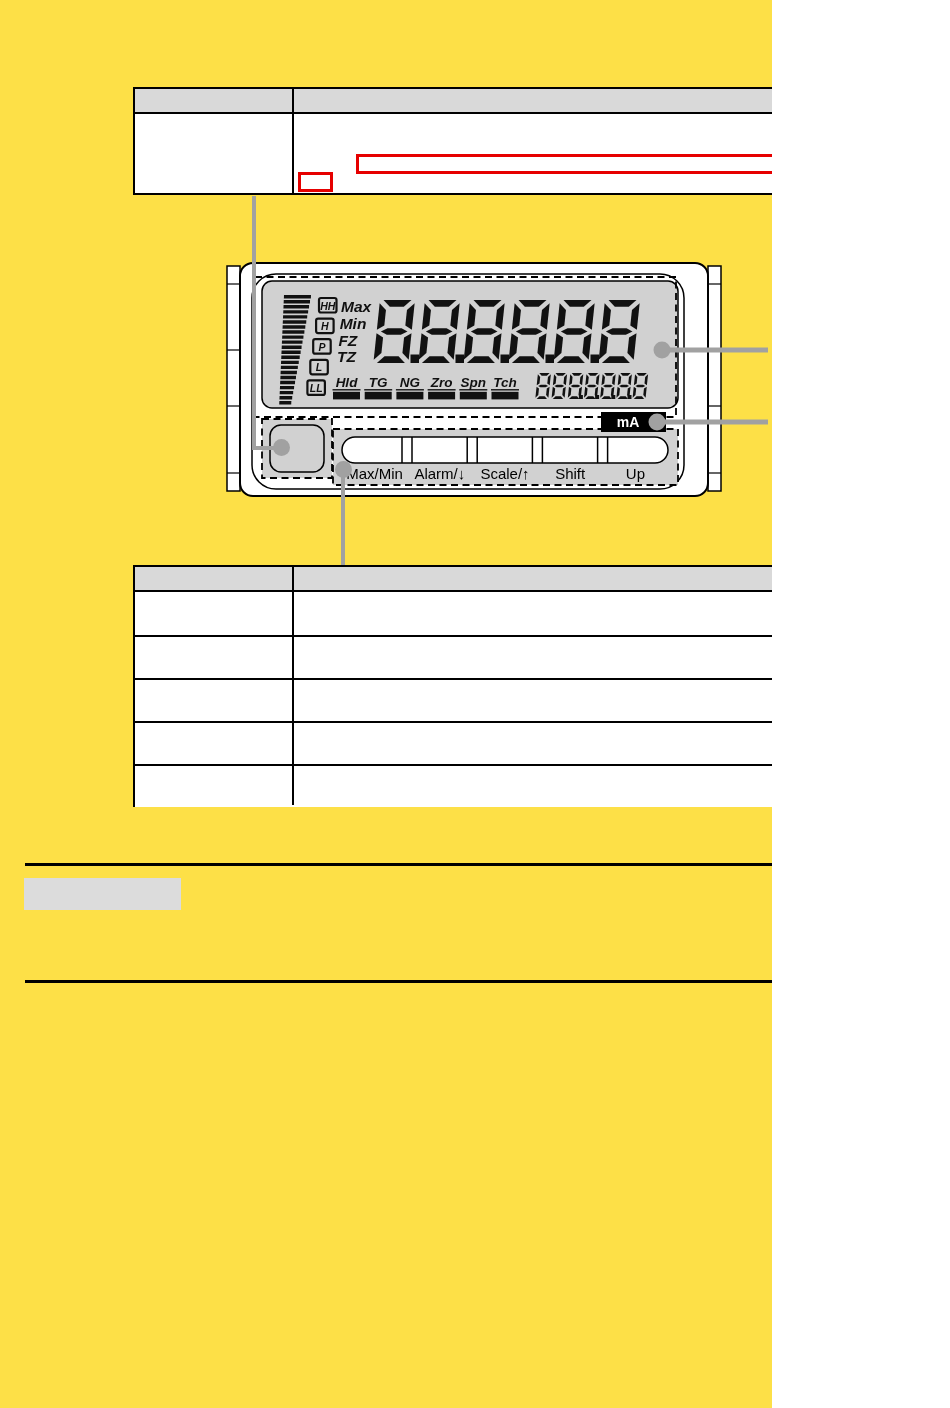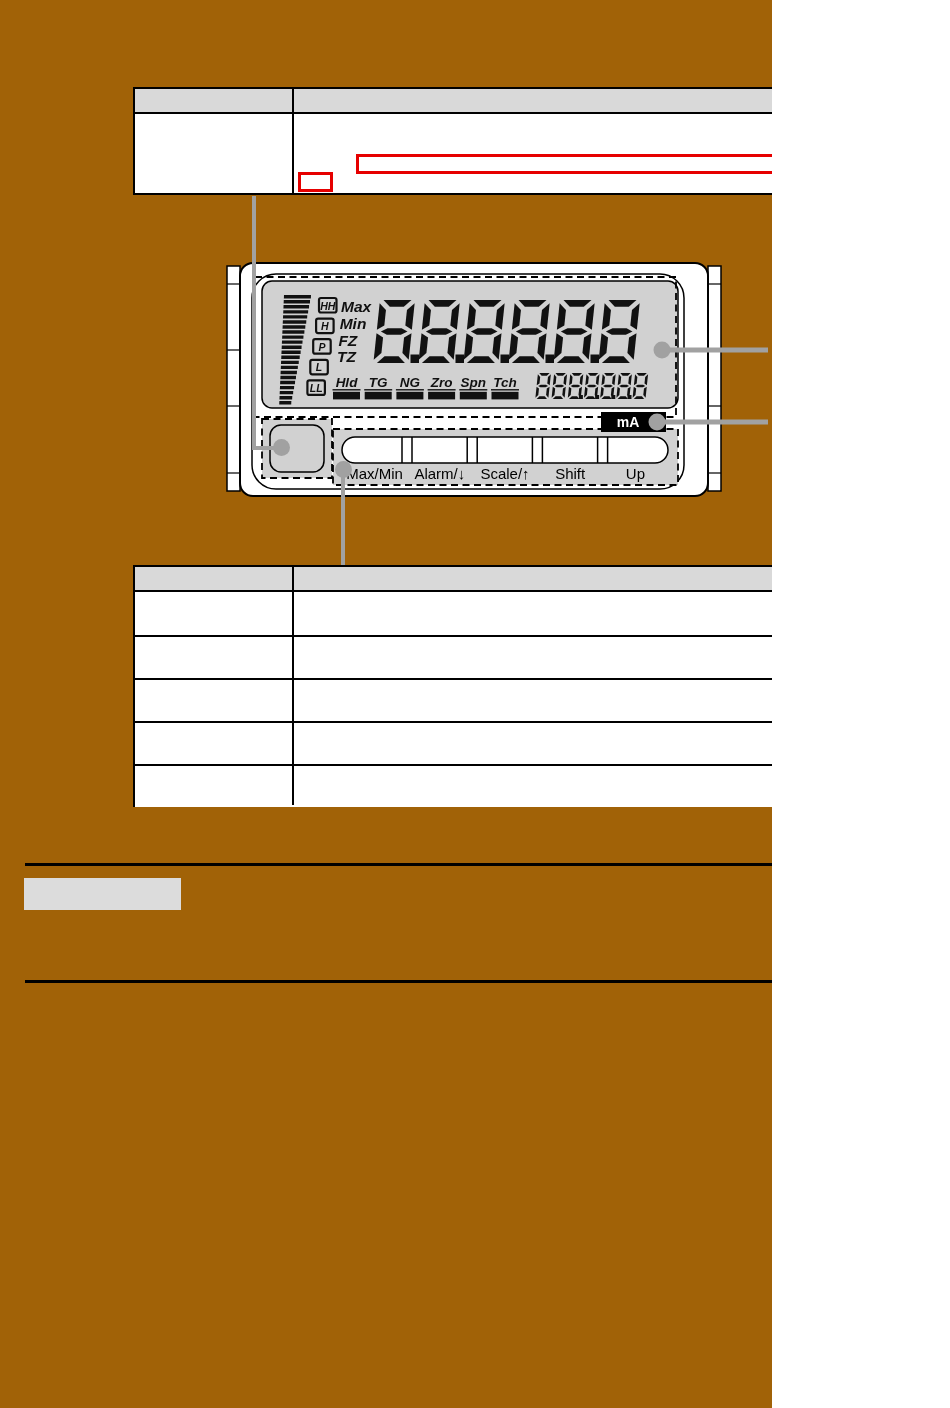--- a/index.html
+++ b/index.html
@@ -1,17 +1,17 @@
 <!DOCTYPE html>
 <html><head>
 <meta charset="utf-8">
 <style>
   html,body{margin:0;padding:0;background:#fff;}
   *{box-sizing:border-box;}
-  .page{position:relative;width:772px;height:1408px;background:#a16207;overflow:hidden;
+  .page{position:relative;width:772px;height:1408px;background:#fde047;overflow:hidden;
         font-family:"Liberation Sans", sans-serif;}
   .abs{position:absolute;}
   
   .tbl{position:absolute;border:2px solid #000;background:#fff;}
   .tbl .hdr{height:25px;background:#d9d9d9;border-bottom:2px solid #000;}
   .tbl .vdiv{position:absolute;top:0;bottom:0;left:157px;width:2px;background:#000;}
   .tbl .row{position:relative;background:#fff;}
   .tbl .row + .row{border-top:2px solid #000;}
   
   .redbox{position:absolute;border:3px solid #e60000;background:transparent;}

